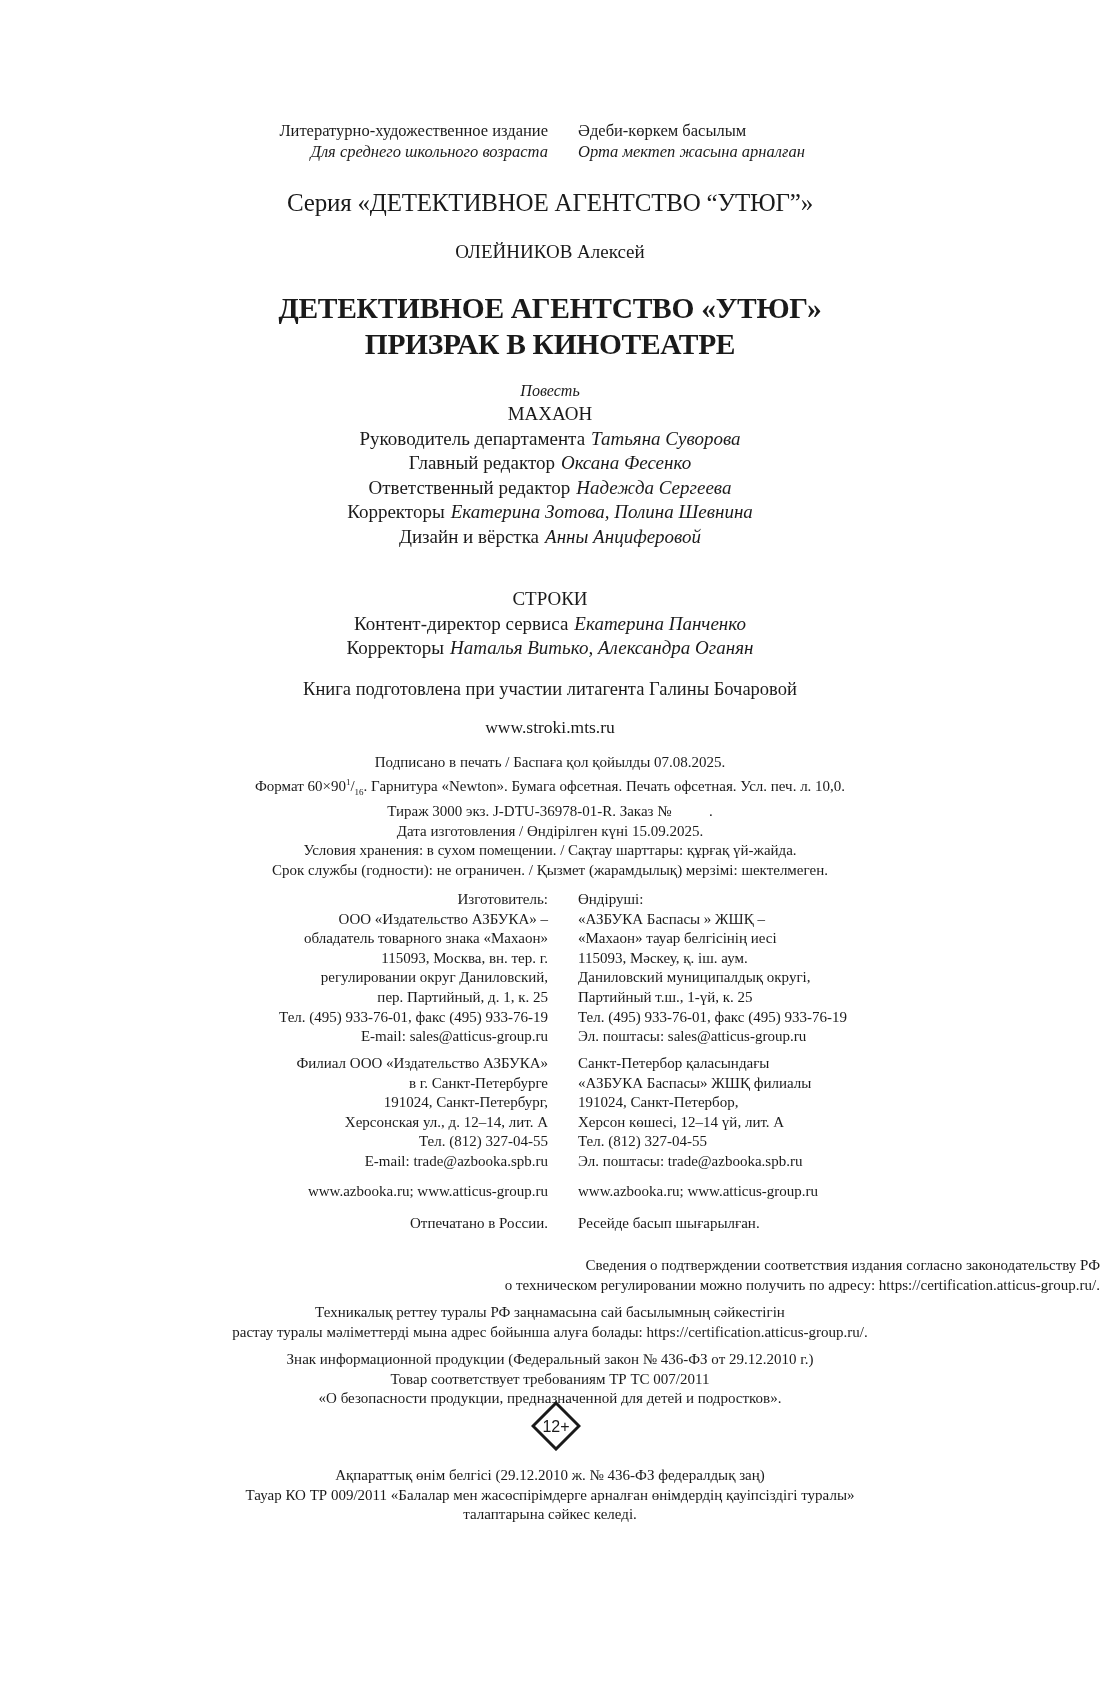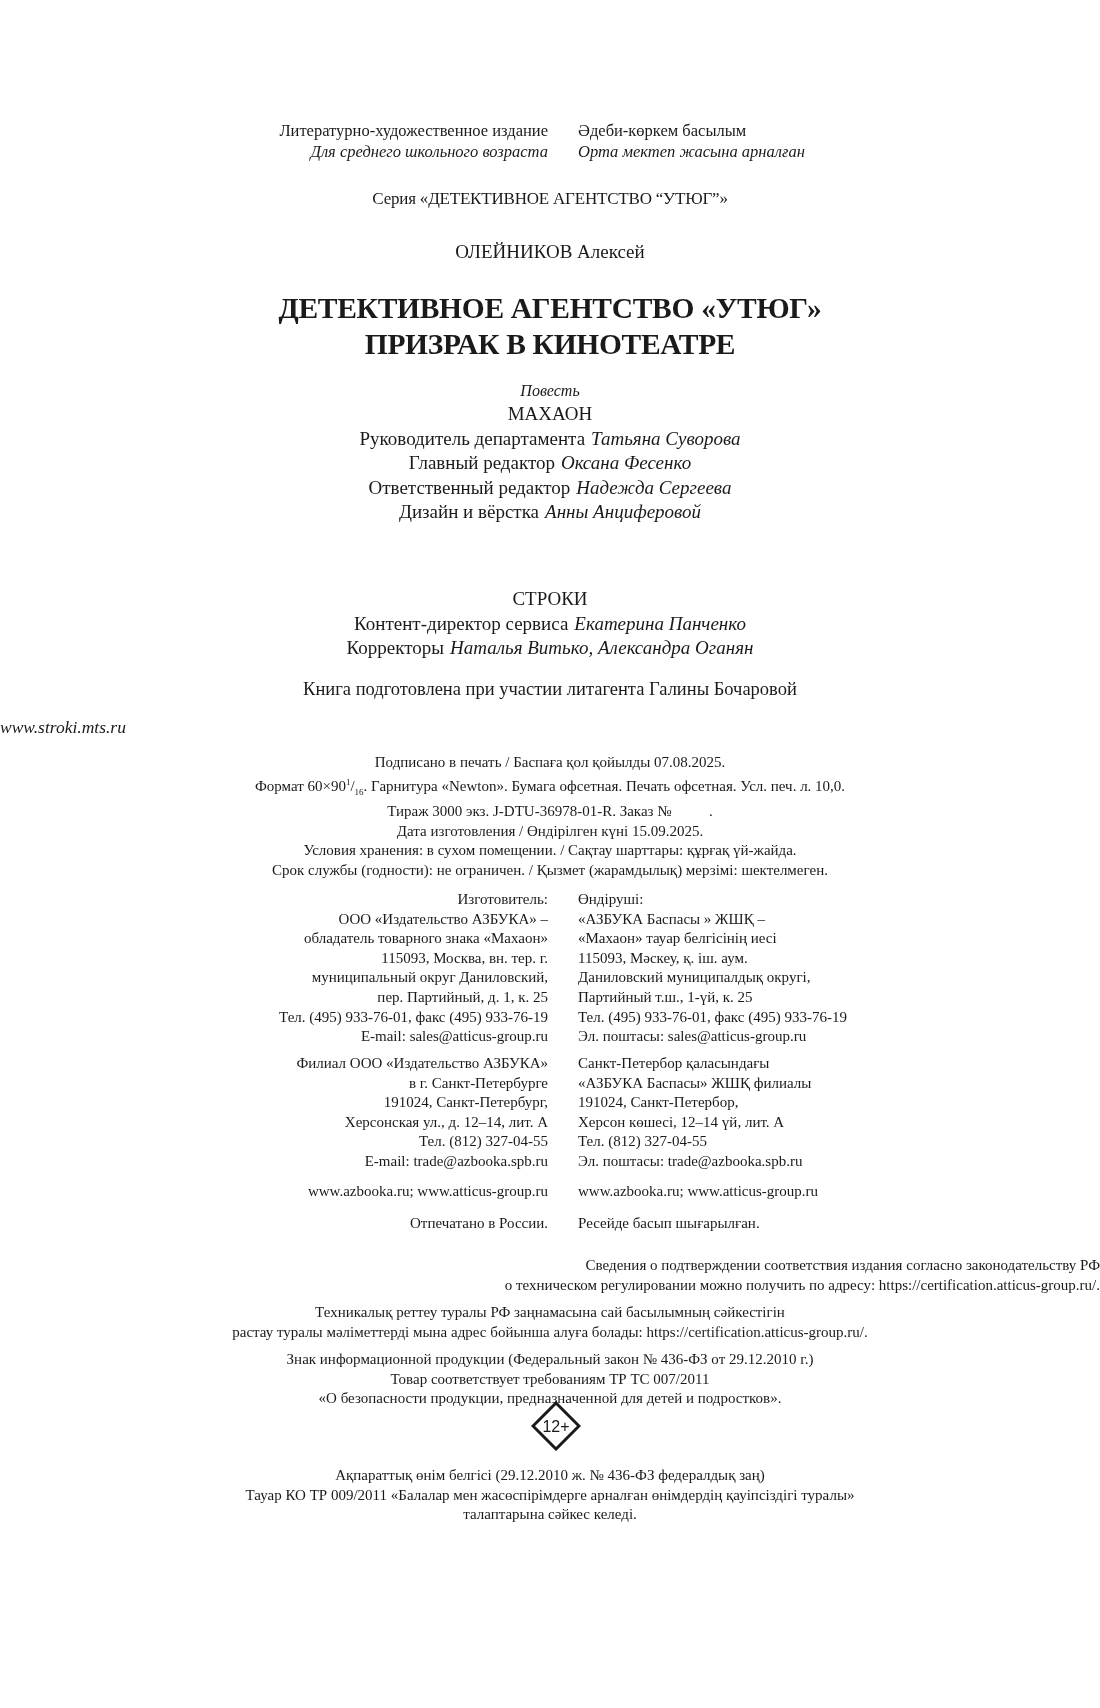--- a/index.html
+++ b/index.html
@@ -9,31 +9,31 @@
     color: #1a1a1a;
   }
   .page { position: absolute; left: 0; top: 12px; width: 1100px; height: 1708px; }
   .it { font-style: italic; }
 
   
   .top-cols { position: absolute; top: 108px; left: 0; width: 1100px; font-size: 16.5px; line-height: 21px; }
   .top-left { position: absolute; right: 552px; text-align: right; white-space: nowrap; }
   .top-right { position: absolute; left: 578px; text-align: left; white-space: nowrap; }
 
-  .series { position: absolute; top: 177px; width: 1100px; text-align: center; font-size: 17px; letter-spacing: -0.2px; font-family: Liberation Serif, serif; }
+  .series { position: absolute; top: 177px; width: 1100px; text-align: center; font-size: 25px; letter-spacing: -0.2px; font-family: Liberation Serif, serif; }
   .author { position: absolute; top: 229px; width: 1100px; text-align: center; font-size: 19px; }
   .title { position: absolute; top: 278px; width: 1100px; text-align: center; font-size: 29.5px; font-weight: bold; line-height: 36px; letter-spacing: -0.3px; }
   .genre { position: absolute; top: 370px; width: 1100px; text-align: center; font-size: 16px; font-style: italic; }
 
   .block { position: absolute; width: 1100px; text-align: center; font-size: 19px; line-height: 24.5px; }
   .block .head { font-size: 19px; }
   .credit-name { font-style: italic; margin-left: 6px; }
 
   .agent { position: absolute; top: 667px; width: 1100px; text-align: center; font-size: 18.5px; }
-  .site { position: absolute; top: 705px; width: 1100px; font-size: 17.5px; font-style: italic; }
+  .site { position: absolute; top: 705px; width: 1100px; text-align: center; font-size: 17.5px; }
 
   .tech { position: absolute; top: 741px; width: 1100px; text-align: center; font-size: 15px; line-height: 19.6px; }
   .tech sup, .tech sub { font-size: 9px; }
 
   .twocol { position: absolute; left: 0; width: 1100px; font-size: 15px; line-height: 19.6px; }
   .col-left { position: absolute; right: 552px; text-align: right; white-space: nowrap; }
   .col-right { position: absolute; left: 578px; text-align: left; white-space: nowrap; }
 
   .legal { position: absolute; width: 1100px; text-align: center; font-size: 15px; line-height: 19.6px; }
 
@@ -66,20 +66,21 @@
     <div>ПРИЗРАК В КИНОТЕАТРЕ</div>
   </div>
 
   <div class="genre">Повесть</div>
 
   <div class="block" style="top:390px;">
     <div class="head">МАХАОН</div>
     <div><span>Руководитель департамента</span><span class="credit-name">Татьяна Суворова</span></div>
     <div><span>Главный редактор</span><span class="credit-name">Оксана Фесенко</span></div>
     <div><span>Ответственный редактор</span><span class="credit-name">Надежда Сергеева</span></div>
+    <div><span>Корректоры</span><span class="credit-name">Екатерина Зотова, Полина Шевнина</span></div>
     <div><span>Дизайн и вёрстка</span><span class="credit-name">Анны Анциферовой</span></div>
   </div>
 
   <div class="block" style="top:575px;">
     <div class="head">СТРОКИ</div>
     <div><span>Контент-директор сервиса</span><span class="credit-name">Екатерина Панченко</span></div>
     <div><span>Корректоры</span><span class="credit-name">Наталья Витько, Александра Оганян</span></div>
   </div>
 
   <div class="agent">Книга подготовлена при участии литагента Галины Бочаровой</div>
@@ -93,21 +94,21 @@
     <div>Условия хранения: в сухом помещении. / Сақтау шарттары: құрғақ үй-жайда.</div>
     <div>Срок службы (годности): не ограничен. / Қызмет (жарамдылық) мерзімі: шектелмеген.</div>
   </div>
 
   <div class="twocol" style="top:878px;">
     <div class="col-left">
       <div>Изготовитель:</div>
       <div>ООО «Издательство АЗБУКА» –</div>
       <div>обладатель товарного знака «Махаон»</div>
       <div>115093, Москва, вн. тер. г.</div>
-      <div>муниципальный округ Даниловский,</div>
+      <div>регулировании округ Даниловский,</div>
       <div>пер. Партийный, д. 1, к. 25</div>
       <div>Тел. (495) 933-76-01, факс (495) 933-76-19</div>
       <div>E-mail: sales@atticus-group.ru</div>
     </div>
     <div class="col-right">
       <div>Өндіруші:</div>
       <div>«АЗБУКА Баспасы » ЖШҚ –</div>
       <div>«Махаон» тауар белгісінің иесі</div>
       <div>115093, Мәскеу, қ. іш. аум.</div>
       <div>Даниловский муниципалдық округі,</div>

